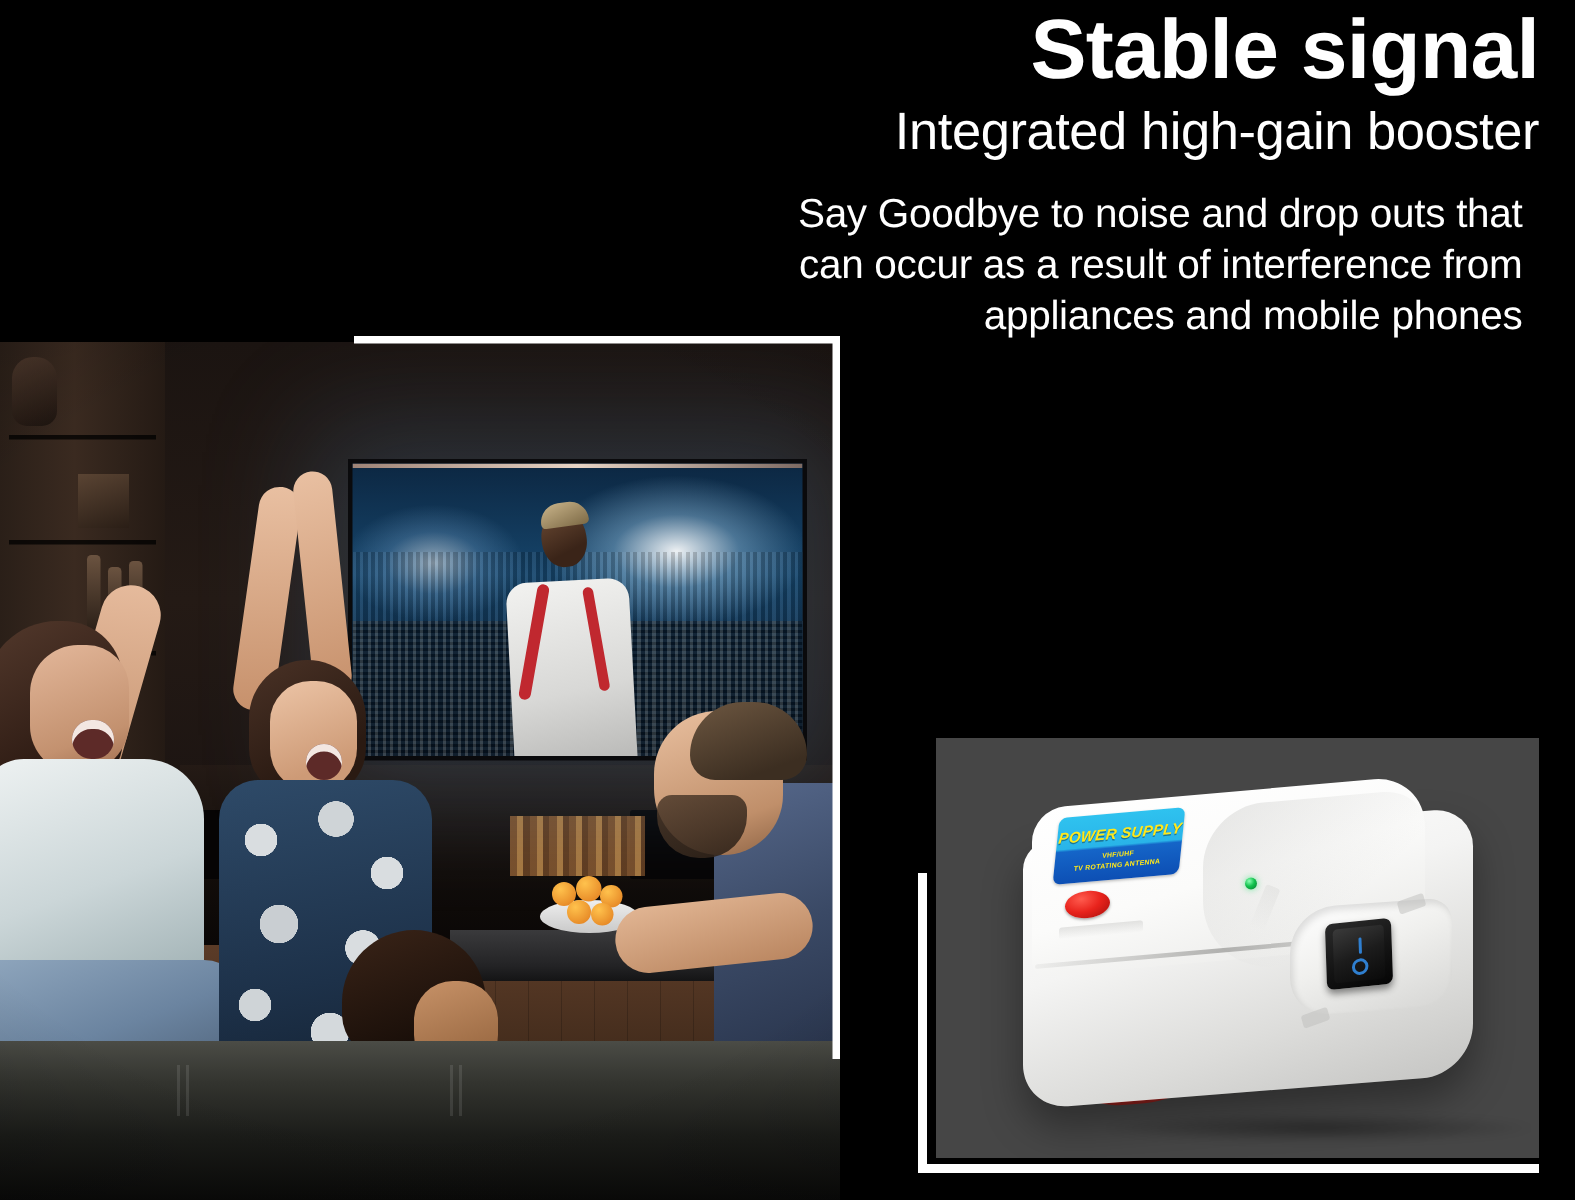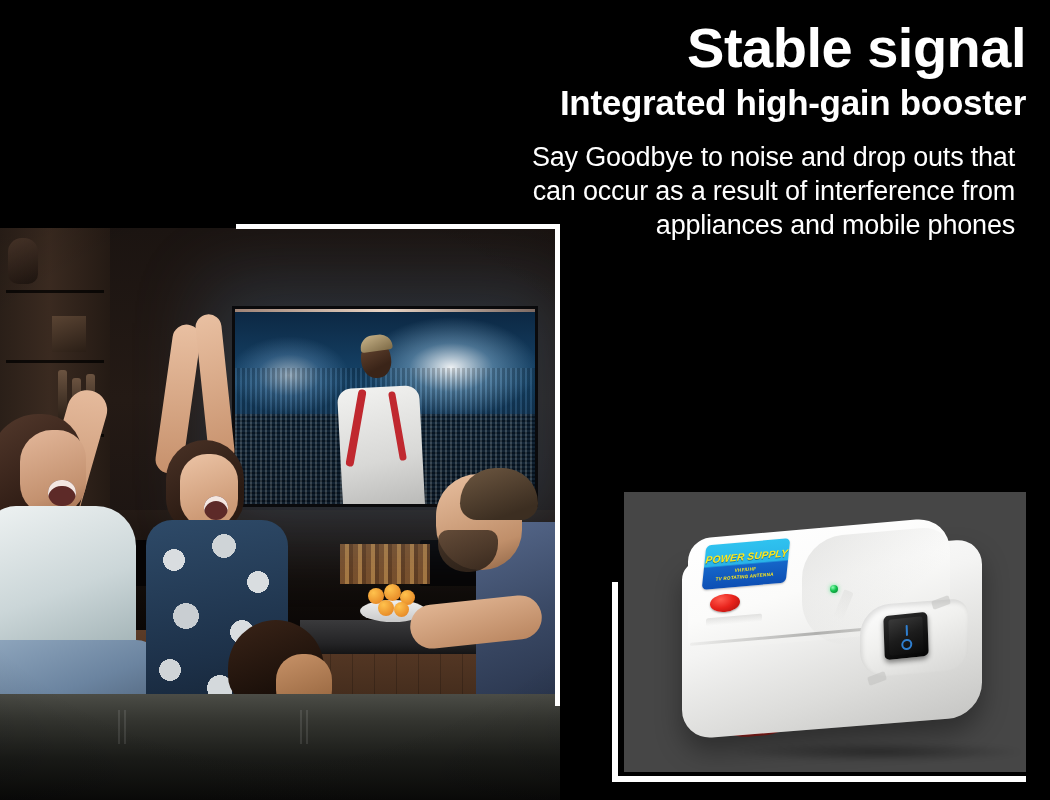--- a/index.html
+++ b/index.html
@@ -514,35 +514,35 @@
     top: 224px;
     width: 5px;
     height: 482px;
     background: #ffffff;
   }
 
   
   .text-block {
     position: absolute;
     right: 24px;
-    top: 19px;
+    top: 4px;
     width: 520px;
     text-align: right;
     color: #ffffff;
   }
   .headline {
     font-size: 56px;
     font-weight: bold;
     line-height: 1.04;
     letter-spacing: -0.5px;
     margin: 0 0 6px 0;
   }
   .subhead {
     font-size: 35px;
-    font-weight: bold;
+    font-weight: normal;
     line-height: 1.12;
     letter-spacing: -0.3px;
     margin: 0 0 18px 0;
   }
   .bodytext {
     font-size: 27px;
     font-weight: normal;
     line-height: 1.26;
     letter-spacing: -0.2px;
     margin: 11px;

